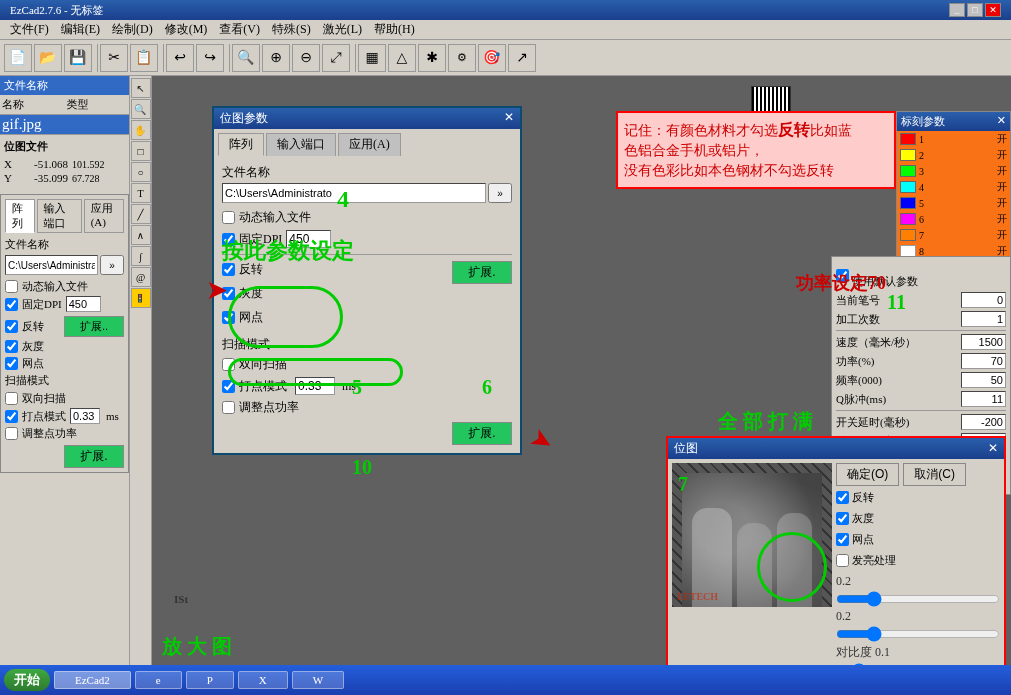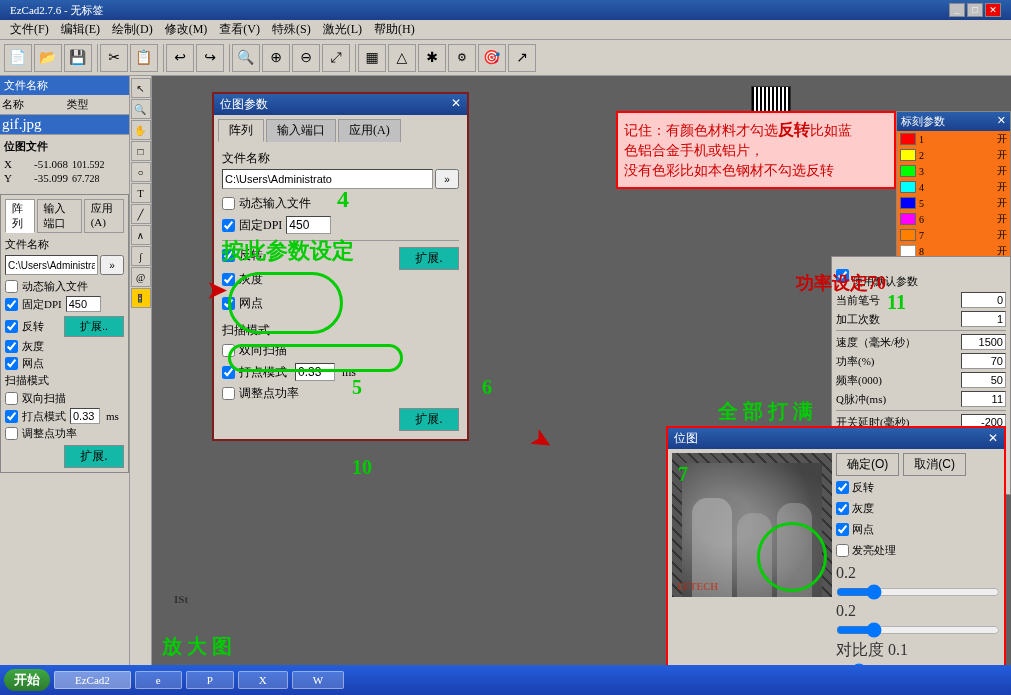--- a/index.html
+++ b/index.html
@@ -202,25 +202,25 @@
     .canvas-bg {
       width: 100%;
       height: 100%;
       background: #606060;
       position: relative;
     }
 
     
     .big-dialog {
       position: absolute;
-      top: 16px;
+      top: 30px;
       left: 60px;
-      width: 257px;
-      background: #d4d0c8;
-      border: 2px solid #7f1d1d;
+      width: 310px;
+      background: #d4d0c8;
+      border: 2px solid #0c4a6e;
       z-index: 10;
     }
     .dialog-titlebar {
       background: linear-gradient(to bottom, #2a5fac, #1a3f8c);
       color: white;
       padding: 2px 6px;
       font-size: 12px;
       display: flex;
       justify-content: space-between;
     }
@@ -285,21 +285,21 @@
     }
     .dialog-checkboxes {
       display: flex;
       flex-direction: column;
       gap: 3px;
       margin-bottom: 6px;
     }
     .expand-btn {
       padding: 2px 12px;
       border: 1px solid #888;
-      background: #14b8a6;
+      background: #22c55e;
       font-size: 12px;
       cursor: pointer;
       width: 60px;
     }
 
     
     .annotation {
       position: absolute;
       color: #00cc00;
       font-size: 22px;
@@ -458,21 +458,21 @@
       align-items: center;
       gap: 3px;
       margin-bottom: 2px;
     }
     .pos-slider-area {
       display: flex;
       flex-direction: column;
       gap: 2px;
     }
     .pos-slider-label {
-      font-size: 16px;
+      font-size: 12px;
       color: #333;
     }
 
     
     .red-arrow {
       position: absolute;
       color: #cc0000;
       font-size: 24px;
       font-weight: bold;
       z-index: 20;

